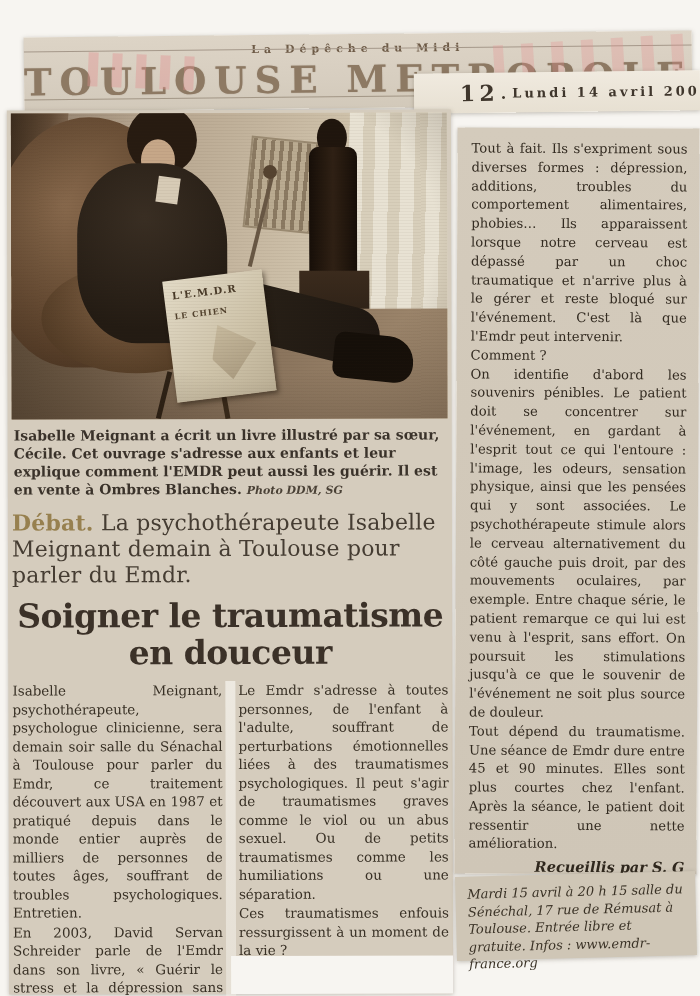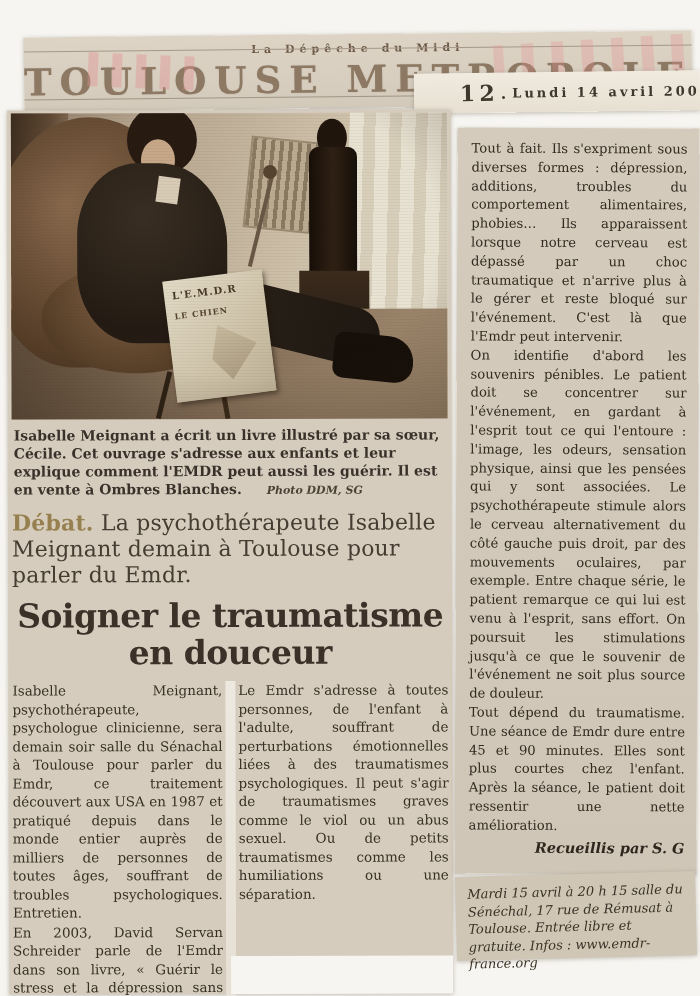--- a/index.html
+++ b/index.html
@@ -82,21 +82,21 @@
     transform:rotate(-7deg);box-shadow:2px 3px 5px rgba(30,20,10,.5);padding:10px 0 0 8px;box-sizing:border-box;}
   .book-t1{font-size:10px;font-weight:bold;letter-spacing:1px;color:#4a3a26;}
   .book-t2{font-size:8px;font-weight:bold;letter-spacing:1px;color:#55432c;margin-top:10px;}
   .ph-book-art{left:200px;top:210px;width:46px;height:56px;background:linear-gradient(160deg,#c9bb9c,#a8987a);transform:rotate(-7deg);clip-path:polygon(20% 0,100% 40%,40% 100%,0 60%);}
   .ph-vignette{left:0;top:0;width:436px;height:306px;
     background:radial-gradient(ellipse at 55% 40%,rgba(0,0,0,0) 55%,rgba(40,25,12,.35) 100%);}
   .ph-grain{left:0;top:0;width:436px;height:306px;opacity:.18;
     background:repeating-linear-gradient(0deg,rgba(60,40,20,.25) 0 1px,transparent 1px 3px);}
   
   .caption{padding:7px 2px 4px 2px;font-size:14px;font-weight:bold;line-height:18px;text-align:left;color:#3a322a;}
-  .credit{font-size:11px;font-style:italic;font-weight:bold;color:#4a4136;margin-left:20px;}
+  .credit{font-size:11px;font-style:italic;font-weight:bold;color:#4a4136;}
   
   .kicker{margin-top:5px;font-size:22px;line-height:26px;color:#453c32;letter-spacing:.2px;}
   .kicker-label{color:#97804f;font-weight:bold;text-align:right;}
   
   .headline{margin:9px 0 10px 0;text-align:center;font-size:33px;line-height:37px;
     font-weight:bold;color:#3b3128;letter-spacing:-.5px;}
   
   .cols{display:flex;align-items:flex-start;}
   .col{width:210px;font-size:13.5px;line-height:18.5px;text-align:justify;color:#383025;}
   .col p{margin:0 0 1px 0;}
@@ -187,28 +187,30 @@
     </div>
 
     <div class="cols">
       <div class="col">
         <p>Isabelle Meignant, psychothérapeute, psychologue clinicienne, sera demain soir salle du Sénachal à Toulouse pour parler du Emdr, ce traitement découvert aux USA en 1987 et pratiqué depuis dans le monde entier auprès de milliers de personnes de toutes âges, souffrant de troubles psychologiques. Entretien.</p>
         <p>En 2003, David Servan Schreider parle de l'Emdr dans son livre, « Guérir le stress et la dépression sans médicament ni psychanalyse ». En quoi consiste exactement cette méthode ?</p>
       </div>
       <div class="gutter"></div>
       <div class="col">
         <p>Le Emdr s'adresse à toutes personnes, de l'enfant à l'adulte, souffrant de perturbations émotionnelles liées à des traumatismes psychologiques. Il peut s'agir de traumatismes graves comme le viol ou un abus sexuel. Ou de petits traumatismes comme les humiliations ou une séparation.</p>
+        <p>Ces traumatismes enfouis ressurgissent à un moment de la vie ?</p>
       </div>
     </div>
 
     <div class="white-patch"></div>
   </div>
 
   <div class="clip right-clip">
     <p>Tout à fait. Ils s'expriment sous diverses formes : dépression, additions, troubles du comportement alimentaires, phobies… Ils apparaissent lorsque notre cerveau est dépassé par un choc traumatique et n'arrive plus à le gérer et reste bloqué sur l'événement. C'est là que l'Emdr peut intervenir.</p>
+    <p>Comment ?</p>
     <p>On identifie d'abord les souvenirs pénibles. Le patient doit se concentrer sur l'événement, en gardant à l'esprit tout ce qui l'entoure : l'image, les odeurs, sensation physique, ainsi que les pensées qui y sont associées. Le psychothérapeute stimule alors le cerveau alternativement du côté gauche puis droit, par des mouvements oculaires, par exemple. Entre chaque série, le patient remarque ce qui lui est venu à l'esprit, sans effort. On poursuit les stimulations jusqu'à ce que le souvenir de l'événement ne soit plus source de douleur.</p>
     <p>Tout dépend du traumatisme. Une séance de Emdr dure entre 45 et 90 minutes. Elles sont plus courtes chez l'enfant. Après la séance, le patient doit ressentir une nette amélioration.</p>
     <div class="byline">Recueillis par S. G</div>
   </div>
 
   <div class="clip footer-clip">
     <span>Mardi 15 avril à 20 h 15 salle du Sénéchal, 17 rue de Rémusat à Toulouse. Entrée libre et gratuite. Infos : www.emdr-france.org</span>
   </div>
 
 </div>

